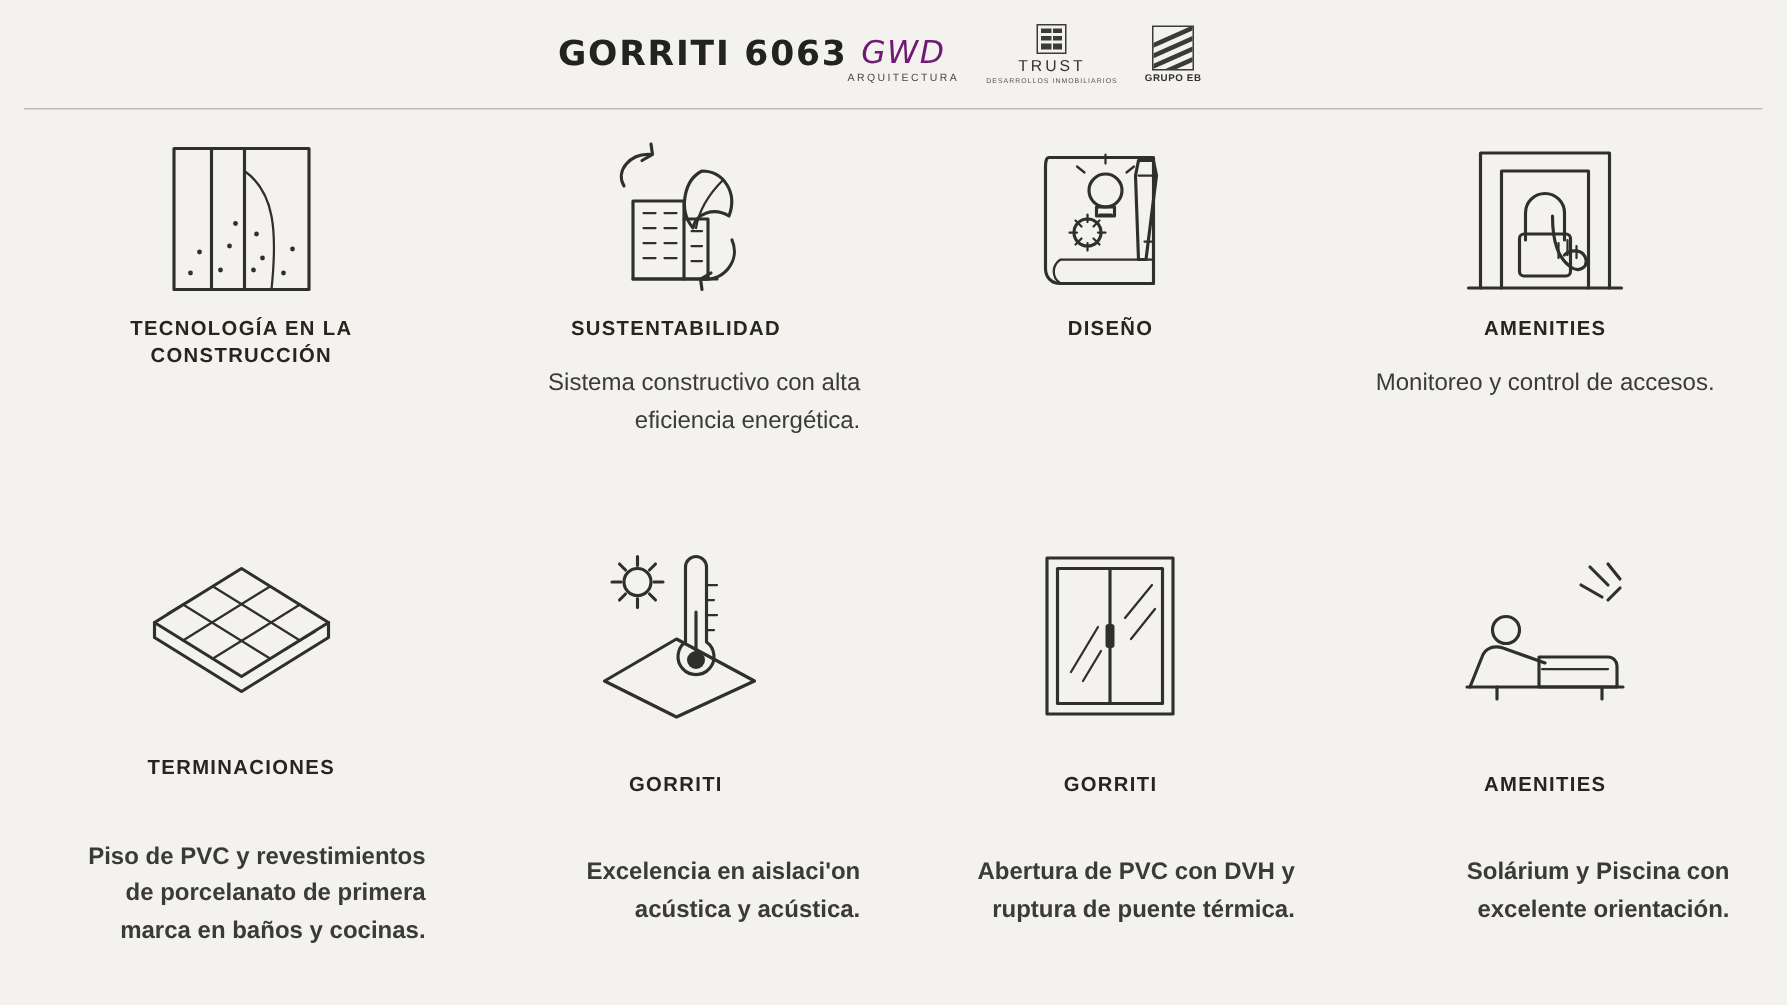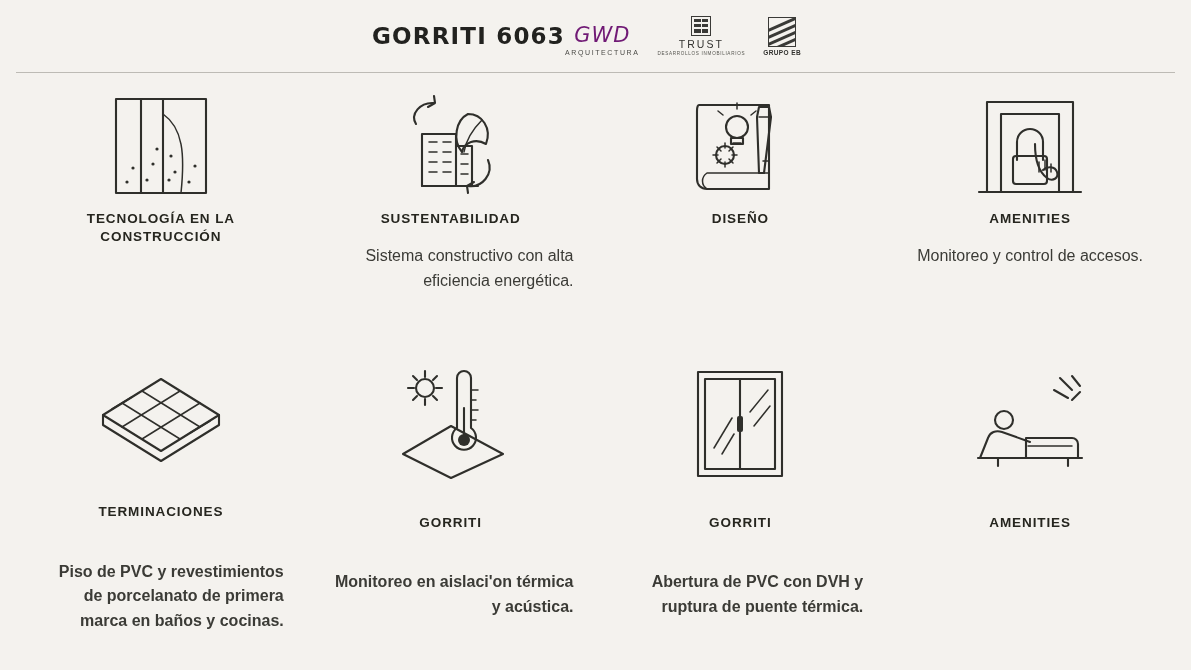--- a/index.html
+++ b/index.html
@@ -327,21 +327,21 @@
           </g>
           <path class="st" d="M66 10 a7 7 0 0 1 14 0 v50 a12 12 0 1 1 -14 0 Z"></path>
           <circle class="fl" cx="73" cy="72" r="6"></circle>
           <path class="st" d="M73 40 v28" stroke-width="3"></path>
           <g class="st-thin">
             <path d="M80 22 h7 M80 32 h5 M80 42 h7 M80 52 h5"></path>
           </g>
         </svg>
       </div>
       <div class="title">GORRITI</div>
-      <div class="desc">Monitoreo en aislaci'on térmica y acústica.</div>
+      <div class="desc">Excelencia en aislaci'on acústica y acústica.</div>
     </div>
 
     <div class="cell row2">
       <div class="icon-box">
         <svg width="96" height="112" viewBox="0 0 96 112">
           <rect class="st" x="6" y="4" width="84" height="104"></rect>
           <rect class="st" x="13" y="11" width="70" height="90"></rect>
           <path class="st" d="M48 11 V101" stroke-width="3"></path>
           <rect class="fl" x="45" y="48" width="6" height="16" rx="2"></rect>
           <g class="st-thin">
@@ -367,16 +367,17 @@
           </g>
           <circle class="st" cx="36" cy="48" r="9"></circle>
           <path class="st" d="M12 86 L20 66 C22 60 28 58 34 60 L62 70"></path>
           <path class="st" d="M58 66 h46 a6 6 0 0 1 6 6 v14 h-52 z"></path>
           <path class="st" d="M10 86 h104"></path>
           <path class="st-thin" d="M60 74 h44"></path>
           <path class="st" d="M30 86 v8 M100 86 v8"></path>
         </svg>
       </div>
       <div class="title">AMENITIES</div>
+      <div class="desc">Solárium y Piscina con excelente orientación.</div>
     </div>
 
   </div>
 </div>
 
 </body></html>

